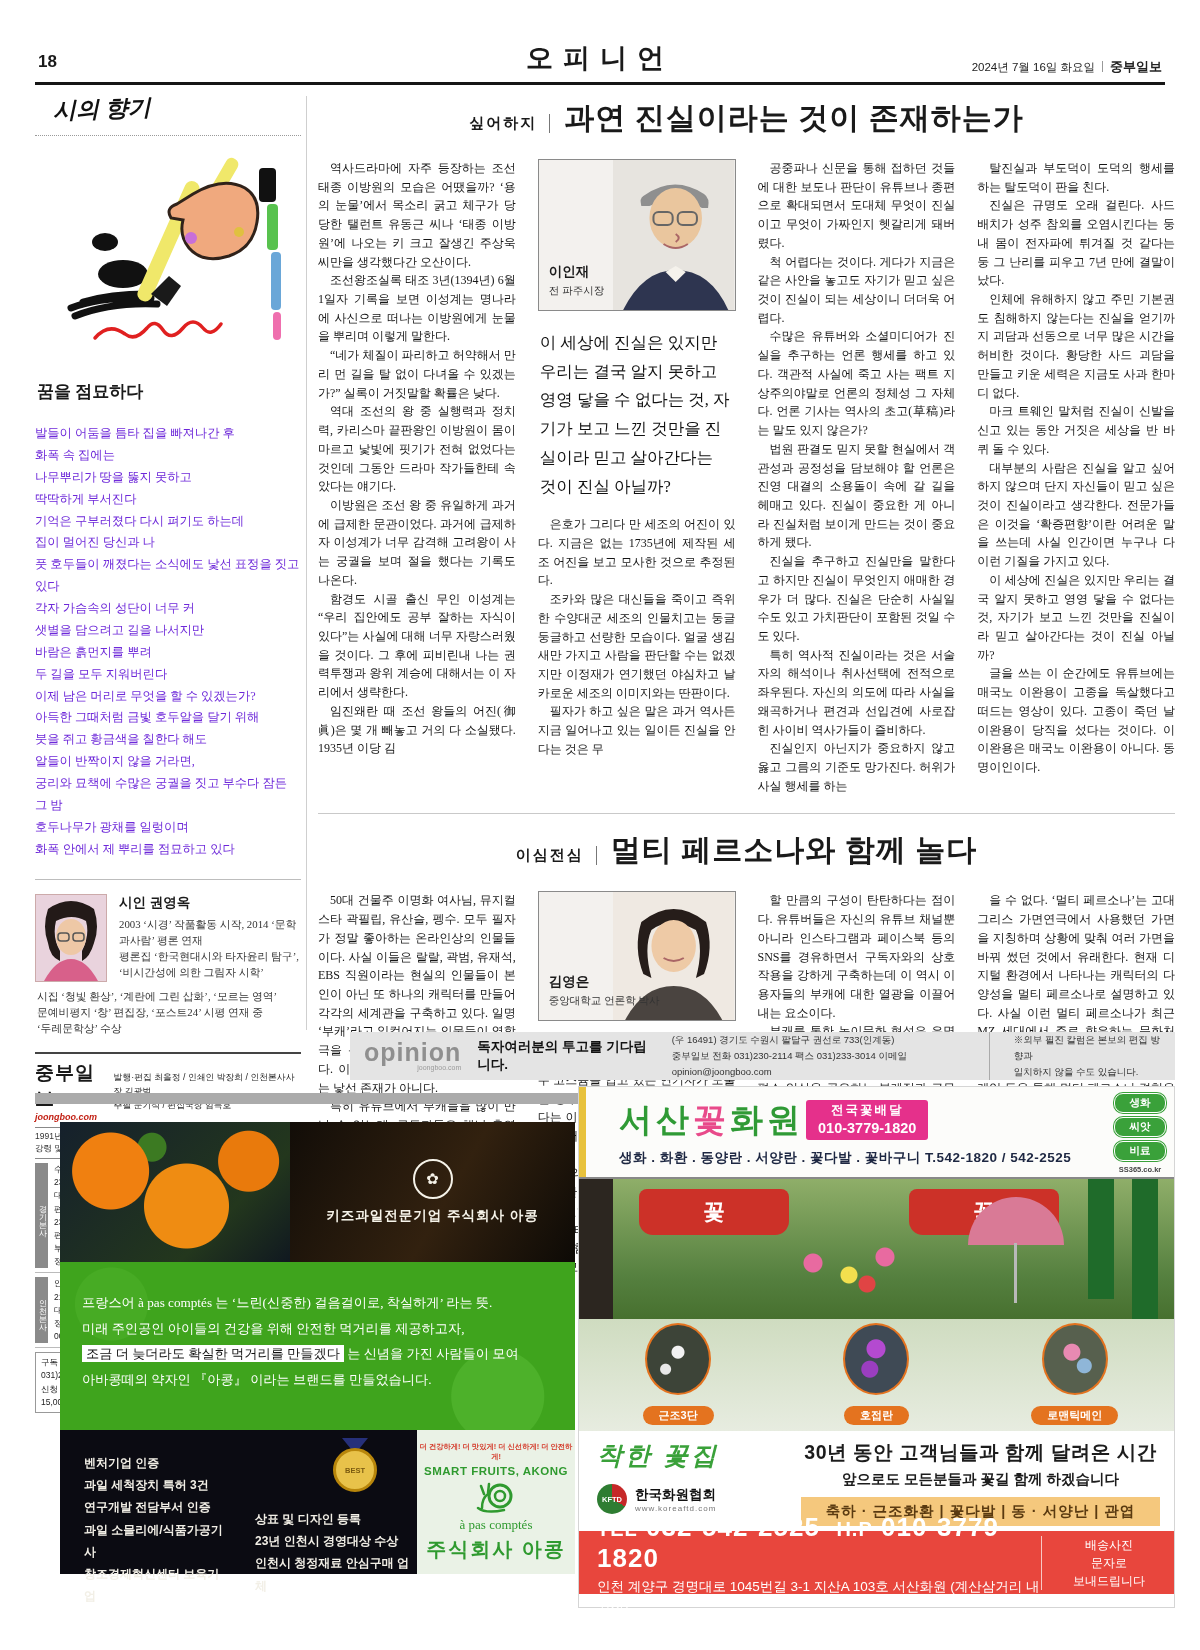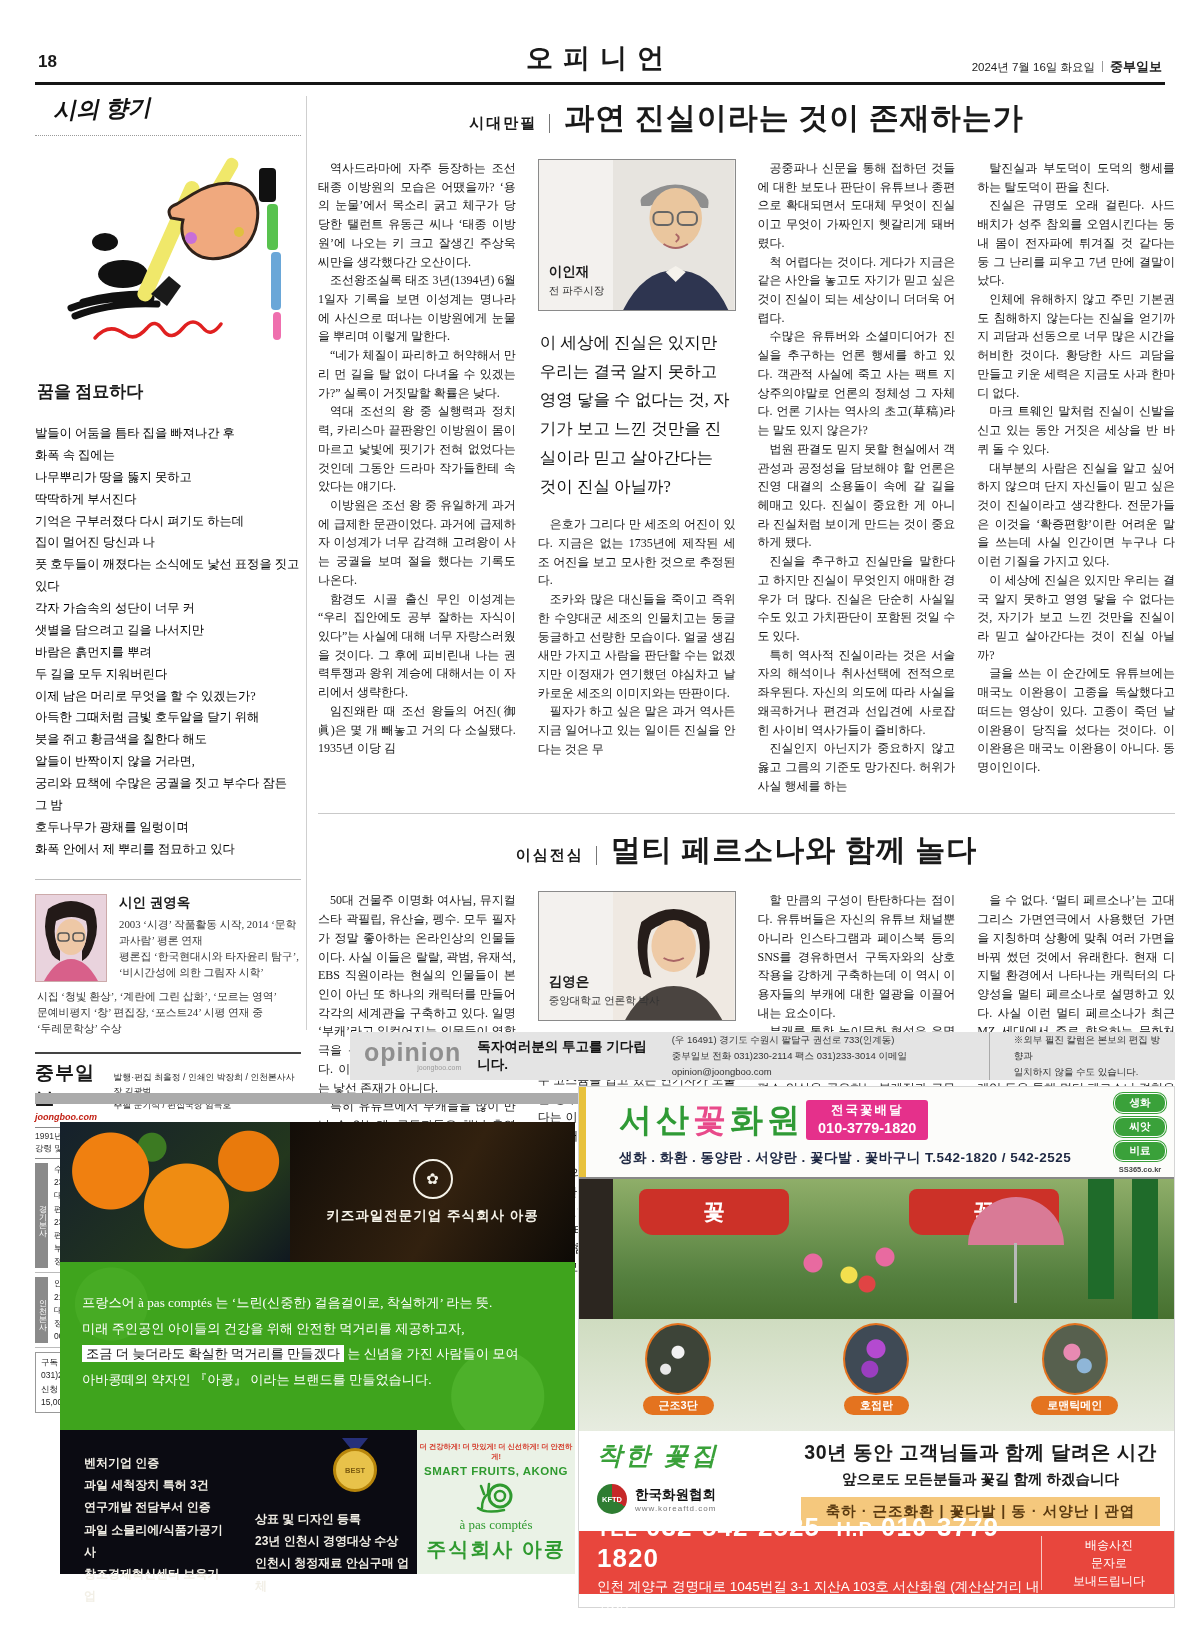--- a/index.html
+++ b/index.html
@@ -17,21 +17,21 @@
   .header-rule{left:35px;right:35px;top:82px;height:3px;background:#151515;}
 
   
   .sidebar{left:35px;top:96px;width:266px;}
   .vline{left:306px;top:96px;width:1px;height:934px;background:#cfcfcf;}
   .sigil{font-family:"Liberation Serif",serif;font-style:italic;font-size:23px;font-weight:bold;
          transform:rotate(-2deg);transform-origin:left;color:#111;padding-left:18px;}
   .sigil-underline{border-bottom:1px dotted #9a9a9a;margin:8px 0 10px 0;}
   .illus-wrap{text-align:center;}
   .poem-title{font-size:17px;font-weight:bold;margin:18px 0 20px 2px;font-family:"Liberation Serif",serif;}
-  .poem-line{font-size:12.3px;line-height:1.78;color:#000000;font-family:"Liberation Serif",serif;}
+  .poem-line{font-size:12.3px;line-height:1.78;color:#6d28d9;font-family:"Liberation Serif",serif;}
   .side-divider{border-top:1px solid #bdbdbd;margin:18px 0 14px 0;}
   .poet{display:flex;gap:12px;}
   .poet-photo{width:70px;height:86px;flex:0 0 70px;border:1px solid #caa;overflow:hidden;}
   .poet-name{font-size:13.5px;font-weight:bold;margin-bottom:4px;}
   .bio-line{font-size:10.8px;line-height:1.5;color:#333;font-family:"Liberation Serif",serif;}
   .poet-bio-rest{margin-top:6px;}
   .poet-bio-rest .bio-line{margin-left:2px;}
 
   
   .masthead{margin-top:16px;border-top:2px solid #444;padding-top:6px;font-size:8.5px;}
@@ -152,21 +152,21 @@
   .fl-oval{width:66px;height:72px;margin:0 auto;border-radius:50%;border:2px solid #e4731f;box-sizing:border-box;}
   .fl-oval.v1{background:radial-gradient(circle at 50% 40%,#f2f2f2 0 6px,transparent 7px),
               radial-gradient(circle at 30% 65%,#e8e8e8 0 5px,transparent 6px),#3d4438;}
   .fl-oval.v2{background:radial-gradient(circle at 40% 35%,#f08 0 6px,transparent 7px),
               radial-gradient(circle at 65% 60%,#f3df4e 0 6px,transparent 7px),
               radial-gradient(circle at 30% 70%,#e04444 0 5px,transparent 6px),#5c6b4a;}
   .fl-oval.v3{background:radial-gradient(circle at 50% 35%,#b44ad0 0 9px,transparent 10px),
               radial-gradient(circle at 40% 65%,#9b3ec0 0 8px,transparent 9px),#3f4a55;}
   .fl-oval.v4{background:radial-gradient(circle at 45% 40%,#e88ab2 0 8px,transparent 9px),
               radial-gradient(circle at 65% 60%,#8fb6d8 0 7px,transparent 8px),#57604e;}
-  .fl-prod-label{display:inline-block;margin-top:1px;background:#e4731f;color:#fff;font-size:11px;
+  .fl-prod-label{display:inline-block;margin-top:11px;background:#e4731f;color:#fff;font-size:11px;
                  font-weight:bold;border-radius:11px;padding:2px 16px;}
   .fl-message{height:100px;background:#fff;display:flex;box-sizing:border-box;padding:8px 14px 0 18px;gap:14px;}
   .fl-left{flex:0 0 190px;}
   .fl-chakhan{font-size:25px;font-weight:bold;font-style:italic;color:#3aa13a;letter-spacing:3px;}
   .fl-assoc{display:flex;align-items:center;gap:8px;margin-top:12px;}
   .fl-kftd{width:30px;height:30px;border-radius:50%;background:conic-gradient(#c62828 0 120deg,#2e7d32 120deg 360deg);
            color:#fff;font-size:7.5px;font-weight:bold;display:flex;align-items:center;justify-content:center;}
   .fl-assoc-name{font-size:13.5px;font-weight:bold;color:#111;}
   .fl-assoc-url{font-size:8px;color:#777;letter-spacing:1px;}
   .fl-right{flex:1;text-align:center;}
@@ -300,21 +300,21 @@
           <div class="mh-line">신청 ● 인천 032)437-0082   문의 ● 인천 032)437-0081   ■구독료: 월15,000원/1부 1,000원</div>
         </div>
     </div>
   </div>
 
   <div class="abs vline"></div>
 
   <div class="abs main">
 
     <div class="art-head">
-      <span class="art-label">시대만필</span>
+      <span class="art-label">싶어하지</span>
       <span class="art-title">과연 진실이라는 것이 존재하는가</span>
     </div>
     <div class="cols">
       <div class="col">
           <div class="para">역사드라마에 자주 등장하는 조선 태종 이방원의 모습은 어땠을까? ‘용의 눈물’에서 목소리 굵고 체구가 당당한 탤런트 유동근 씨나 ‘태종 이방원’에 나오는 키 크고 잘생긴 주상욱 씨만을 생각했다간 오산이다.</div>
           <div class="para">조선왕조실록 태조 3년(1394년) 6월 1일자 기록을 보면 이성계는 명나라에 사신으로 떠나는 이방원에게 눈물을 뿌리며 이렇게 말한다.</div>
           <div class="para">“네가 체질이 파리하고 허약해서 만 리 먼 길을 탈 없이 다녀올 수 있겠는가?” 실록이 거짓말할 확률은 낮다.</div>
           <div class="para">역대 조선의 왕 중 실행력과 정치력, 카리스마 끝판왕인 이방원이 몸이 마르고 낯빛에 핏기가 전혀 없었다는 것인데 그동안 드라마 작가들한테 속았다는 얘기다.</div>
           <div class="para">이방원은 조선 왕 중 유일하게 과거에 급제한 문관이었다. 과거에 급제하자 이성계가 너무 감격해 고려왕이 사는 궁궐을 보며 절을 했다는 기록도 나온다.</div>
           <div class="para">함경도 시골 출신 무인 이성계는 “우리 집안에도 공부 잘하는 자식이 있다”는 사실에 대해 너무 자랑스러웠을 것이다. 그 후에 피비린내 나는 권력투쟁과 왕위 계승에 대해서는 이 자리에서 생략한다.</div>

